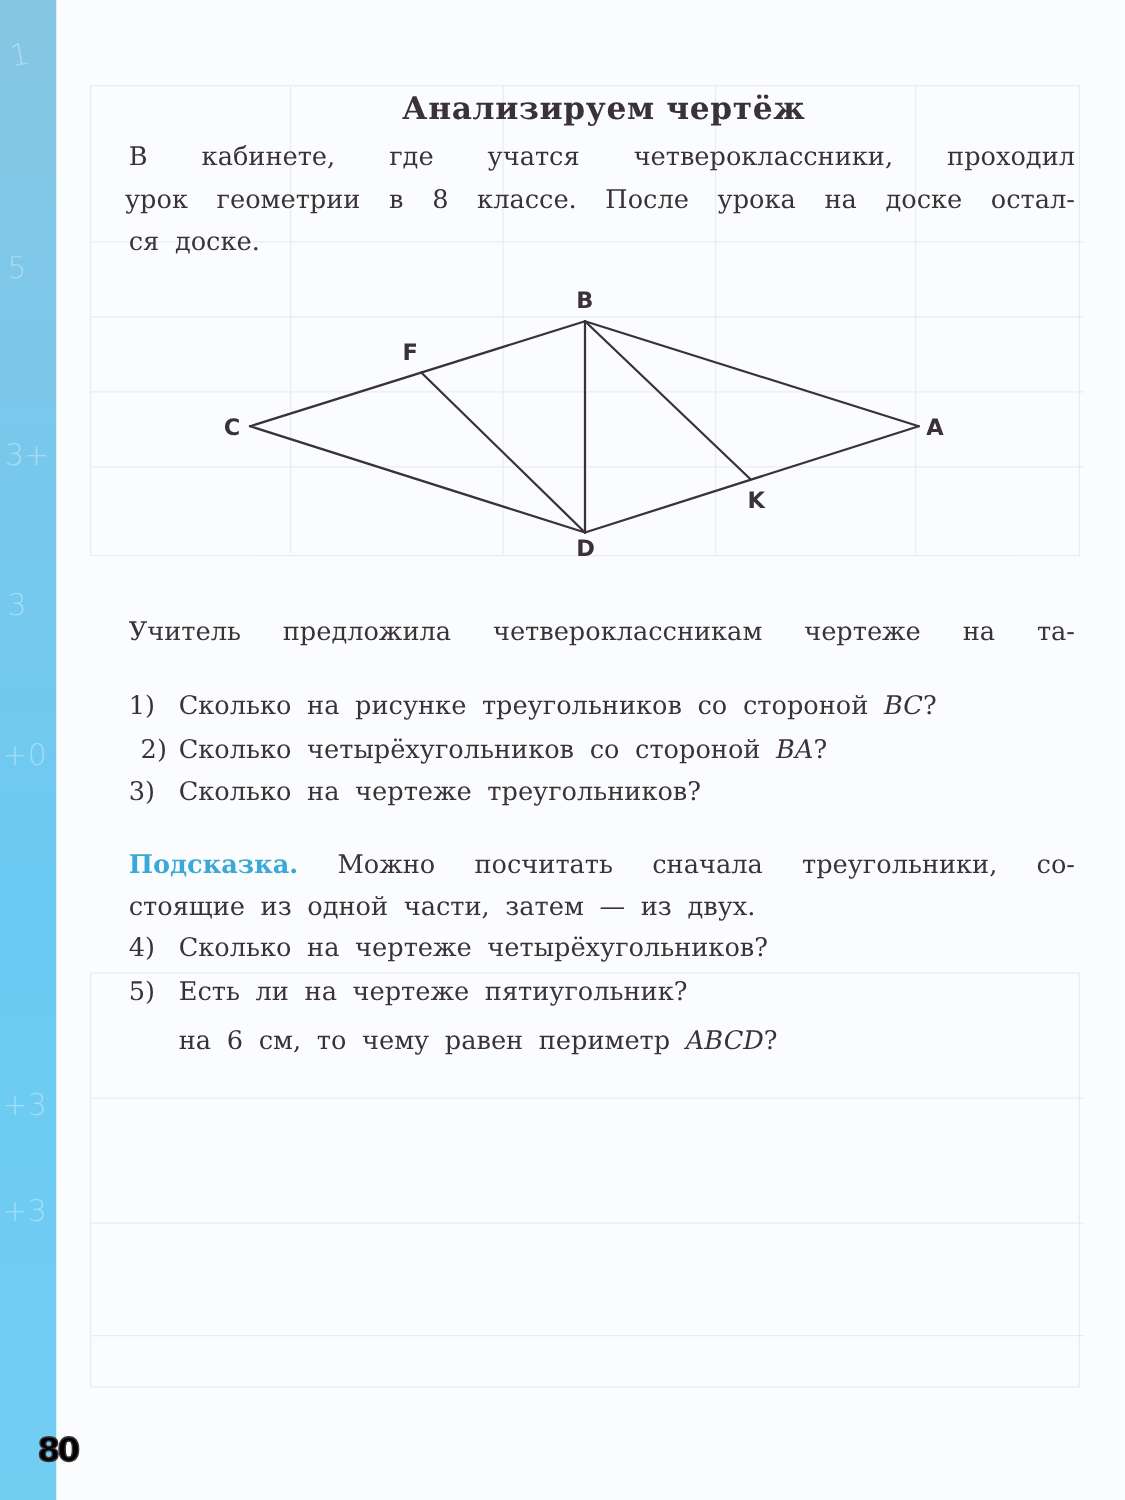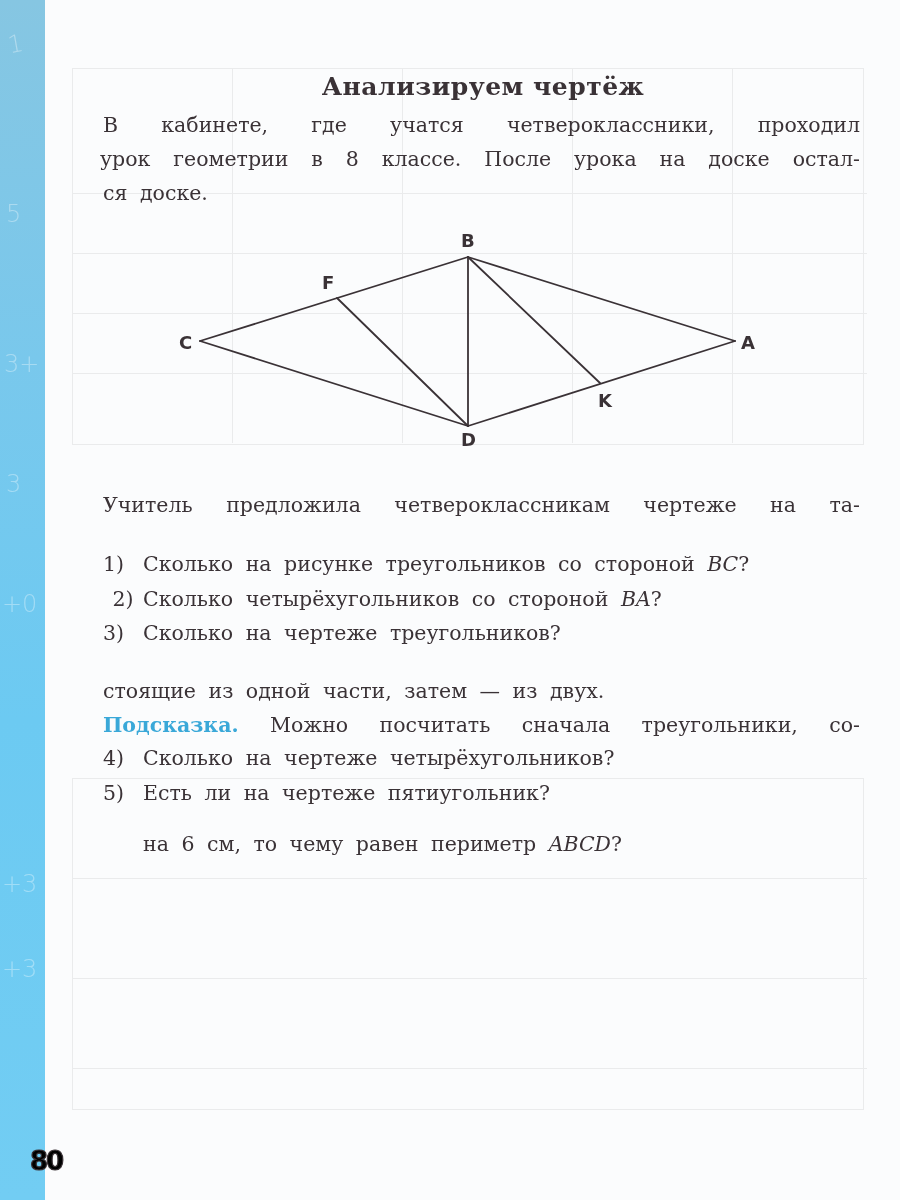--- a/index.html
+++ b/index.html
@@ -119,26 +119,26 @@
     <span class="n">1)</span><span>Сколько на рисунке треугольников со стороной </span><i>BC</i><span>?</span>
   </div>
   <div class="q" style="top:587px;text-align:center;">
     <span class="n">2)</span><span>Сколько четырёхугольников со стороной </span><i>BA</i><span>?</span>
   </div>
   <div class="q" style="top:621px;">
     <span class="n">3)</span><span>Сколько на чертеже треугольников?</span>
   </div>
 
   <div class="p" style="top:674px;">
+    <span class="line"><span class="hint-label">Подсказка.</span><span> Можно посчитать сначала треугольники, со-</span></span>
     <span class="line last">стоящие из одной части, затем — из двух.</span>
-    <span class="line"><span class="hint-label">Подсказка.</span><span> Можно посчитать сначала треугольники, со-</span></span>
   </div>
 
   <div class="q" style="top:746px;">
     <span class="n">4)</span><span>Сколько на чертеже четырёхугольников?</span>
   </div>
   <div class="q" style="top:781px;">
     <span class="n">5)</span><span>Есть ли на чертеже пятиугольник?</span>
   </div>
   <div class="q" style="top:815px;width:757px;">
-    <span style="display:block;padding-left:40px;margin-top:12px;line-height:34px;"><span>на 6 см, то чему равен периметр </span><i>ABCD</i><span>?</span></span>
+    <span style="display:block;padding-left:40px;margin-top:0px;line-height:34px;"><span>на 6 см, то чему равен периметр </span><i>ABCD</i><span>?</span></span>
   </div>
 </div>
 
 </body></html>

